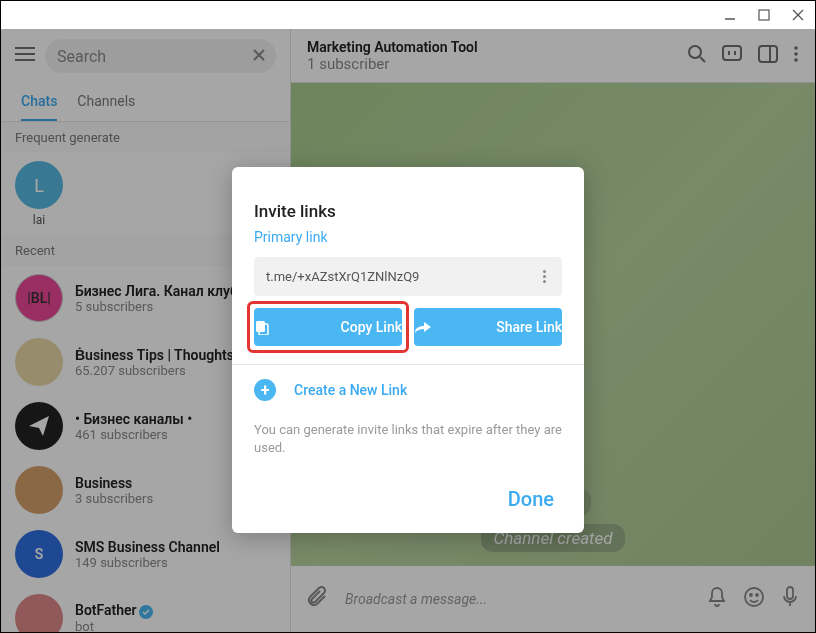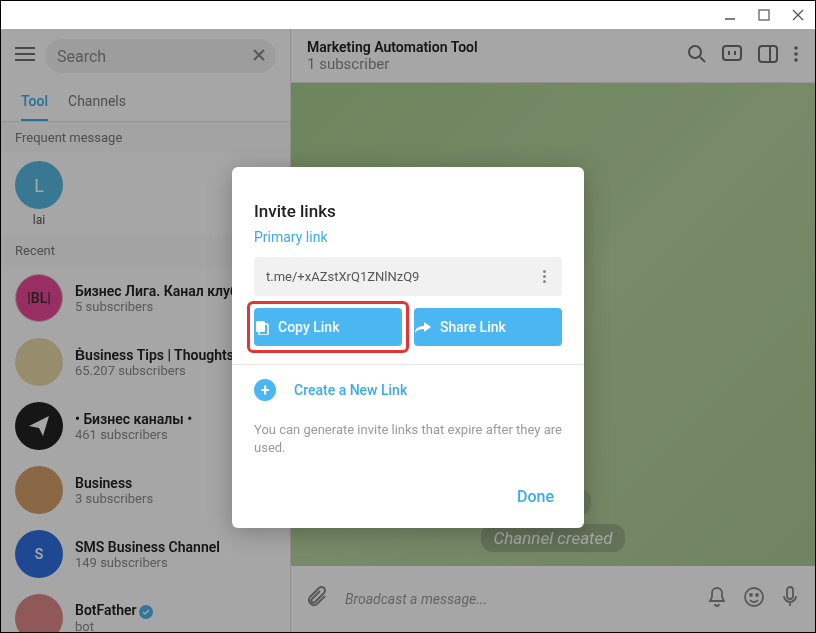--- a/index.html
+++ b/index.html
@@ -50,30 +50,30 @@
   
   
   .overlay { position: absolute; inset: 0; background: rgba(0,0,0,0.35); display: flex; padding-top: 138px; justify-content: center; }
   .modal { width: 352px; background: #fff; border-radius: 6px; box-shadow: 0 4px 24px rgba(0,0,0,0.25); height: fit-content; }
   .modal-title { font-size: 17px; font-weight: 500; color: #222; padding: 34px 22px 8px; }
   .modal-sub { font-size: 14px; color: #3baaf0; padding: 0 22px 12px; }
   .link-row { margin: 0 22px 12px; background: #f1f1f1; border-radius: 4px; display: flex; align-items: center; padding: 12px 12px; position: relative; }
   .link-text { font-size: 13px; color: #555; flex: 1; }
   .dots { color: #888; font-size: 18px; line-height: 4px; display: flex; flex-direction: column; gap: 2px; cursor: pointer; padding: 0 4px;}
   .dots span{ width:3px; height:3px; background:#888; border-radius:50%;}
-  .btn { flex: 1; height: 38px; border-radius: 4px; display: flex; align-items: center; justify-content: flex-start; gap: 8px; background: #4ab6f2; color: #fff; font-size: 14px; font-weight: 500; cursor: pointer; }
+  .btn { flex: 1; height: 38px; border-radius: 4px; display: flex; align-items: center; justify-content: space-between; gap: 8px; background: #4ab6f2; color: #fff; font-size: 14px; font-weight: 500; cursor: pointer; }
   .btn-row-outer { display: flex; gap: 12px; padding: 0 22px 18px; align-items: flex-start; }
   .hl-cell{ flex:1; border: 3px solid #e43535; border-radius: 6px; padding:4px; margin:-7px;}
   .sep { height: 1px; background: #e8e8e8; }
   .create-row { display: flex; align-items: center; gap: 18px; padding: 14px 22px; cursor: pointer; }
   .plus-circle { width: 22px; height: 22px; border-radius: 50%; background: #4ab6f2; color: #fff; display: flex; align-items: center; justify-content: center; font-size: 16px; font-weight: bold; }
   .create-label { color: #3baaf0; font-size: 14px; font-weight: 500; }
   .help-text { font-size: 13px; color: #9a9a9a; padding: 6px 22px 14px; line-height: 1.4; }
   .done-row { display: flex; justify-content: flex-end; padding: 10px 22px 16px; }
-  .done-btn { color: #3baaf0; font-size: 16px; font-weight: 500; cursor: pointer; padding: 6px 8px; }
+  .done-btn { color: #3baaf0; font-size: 20px; font-weight: 500; cursor: pointer; padding: 6px 8px; }
 </style>
 </head>
 <body>
 
 <div class="titlebar">
   <div class="win-btn">
       <svg width="14" height="14">
         <line x1="2" y1="11" x2="12" y2="11" stroke="#555" stroke-width="1.5"></line>
       </svg>
     </div>
@@ -102,24 +102,24 @@
       </div>
       <div class="search-box">
         <span>Search</span>
         <span class="clear"><svg width="14" height="14">
               <line x1="2" y1="2" x2="12" y2="12" stroke="#8a8a8a" stroke-width="2"></line>
               <line x1="12" y1="2" x2="2" y2="12" stroke="#8a8a8a" stroke-width="2"></line>
             </svg></span>
       </div>
     </div>
     <div class="tabs">
-      <div class="tab active">Tool</div>
+      <div class="tab active">Chats</div>
       <div class="tab">Channels</div>
     </div>
-    <div class="section-label">Frequent message</div>
+    <div class="section-label">Frequent generate</div>
     <div class="contact">
       <div class="avatar-circle" style="background:#57b8e0">L</div>
       <div class="name">lai</div>
     </div>
     <div class="section-label">Recent</div>
     <div id="chat-list">
         <div class="chat-item">
           <div class="chat-avatar" style="background: #ec4899; border: 1px solid rgb(204, 204, 204); color: rgb(51, 51, 51); font-size: 14px; font-weight: 600;">|BL|</div>
           <div class="chat-info">
             <div class="chat-title">Бизнес Лига. Канал клуба</div>

